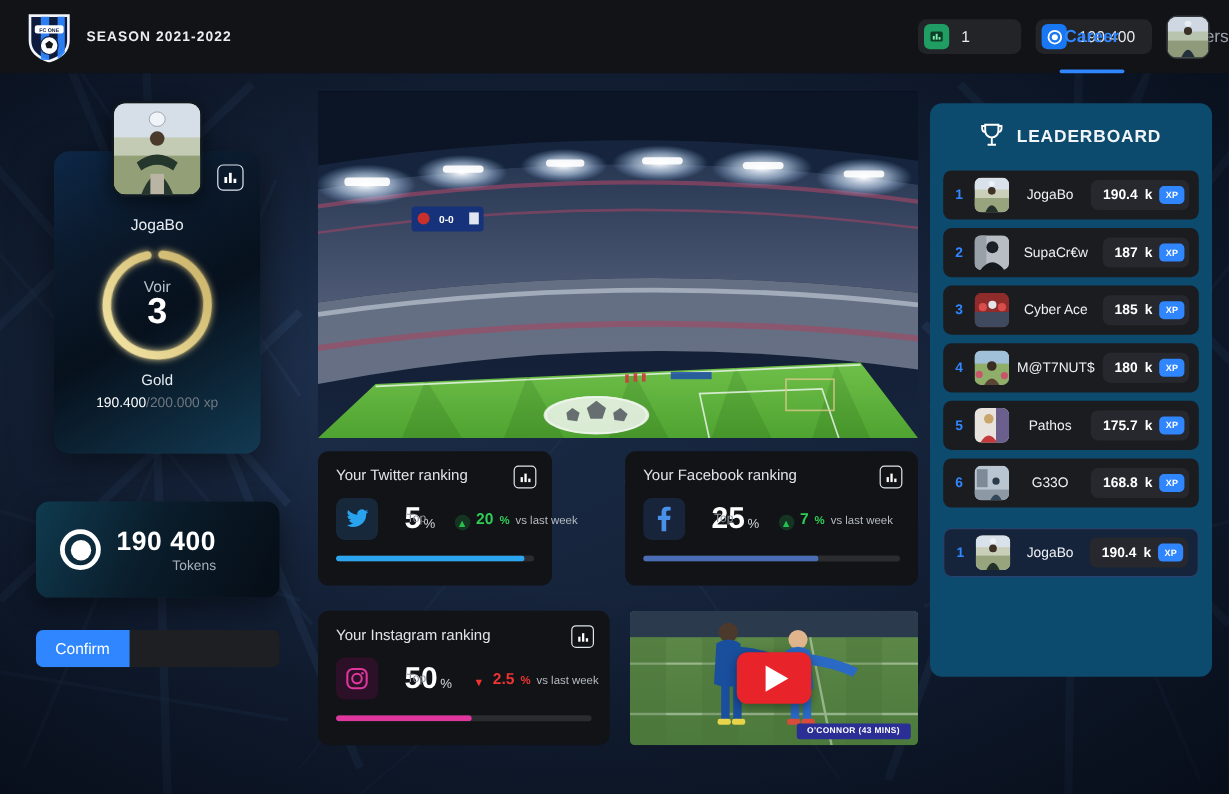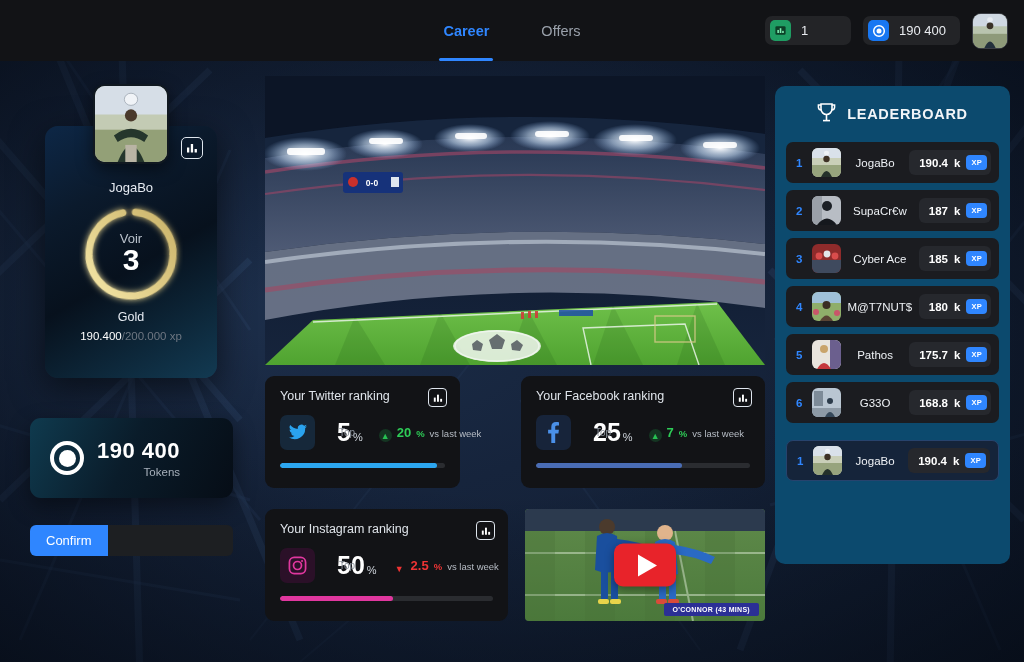--- a/index.html
+++ b/index.html
@@ -21,21 +21,21 @@
   
   .topbar {
     position: absolute; top: 0; left: 0; width: 1024px; height: 61px;
     background: #121316; display: flex; align-items: center; z-index: 40;
   }
   .brand { display: flex; align-items: center; gap: 12px; padding-left: 22px; }
   .crest { width: 38px; height: 42px; position: relative; }
   .season {
     font-size: 11.5px; font-weight: bold; letter-spacing: .9px; color: #e9edf2;
   }
-  .nav { position: absolute; left: 0; right: 0; display: flex; justify-content: center;
+  .nav { position: absolute; left: 0; right: 0; display: flex; justify-content: flex-end;
          gap: 52px; align-items: center; height: 61px; }
   .nav-item { font-size: 14.5px; color: #9aa1ab; position: relative; height: 61px;
               display: flex; align-items: center; cursor: pointer; }
   .nav-item.active { color: #2f86ff; font-weight: bold; }
   .nav-item.active::after {
     content:""; position: absolute; left: -4px; right: -4px; bottom: 0;
     height: 3px; background: #2f86ff; border-radius: 2px;
   }
   .hud { margin-left: auto; display: flex; align-items: center; gap: 12px; padding-right: 16px; }
   .pill {
@@ -250,20 +250,35 @@
     <g stroke="#4a6c96" stroke-opacity=".16" fill="none" stroke-width="2">
       <path d="M250 640 L520 300"></path>
         <path d="M700 650 L520 400"></path>
       <path d="M300 662 L420 560"></path>
     </g>
   </svg>
   <div class="bg-vignette"></div>
 </div>
 
 <div class="topbar">
+  <div class="brand">
+    <div class="crest">
+      <svg width="38" height="42" viewBox="0 0 38 42">
+        <path d="M3 3 H35 V24 Q35 36 19 41 Q3 36 3 24 Z" fill="#0f1b3d" stroke="#f2f5fa" stroke-width="2.2"></path>
+        <path d="M12 4 H19 V40 H12 Z" fill="#2f86ff" opacity=".92"></path>
+        <path d="M26 4 H32 V34 Q29 38 26 39 Z" fill="#2f86ff" opacity=".92"></path>
+        <rect x="7" y="11" width="24" height="7" rx="2" fill="#fff"></rect>
+        <text x="19" y="16.6" font-size="4.4" font-family="Liberation Sans, sans-serif" fill="#0f1b3d" text-anchor="middle" font-weight="bold">FC ONE</text>
+        <circle cx="19" cy="28" r="7.4" fill="#fff"></circle>
+        <circle cx="19" cy="28" r="7.4" fill="none" stroke="#0f1b3d" stroke-width="1"></circle>
+        <polygon points="19,24 22.3,26.4 21,30.2 17,30.2 15.7,26.4" fill="#16181d"></polygon>
+      </svg>
+    </div>
+    <div class="season">SEASON 2021-2022</div>
+  </div>
 
   <div class="nav">
     <div class="nav-item active">Career</div>
     <div class="nav-item">Offers</div>
   </div>
 
   <div class="hud">
     <div class="pill">
       <span class="ico-sq ico-ticket">
         <svg width="13" height="13" viewBox="0 0 14 14">

